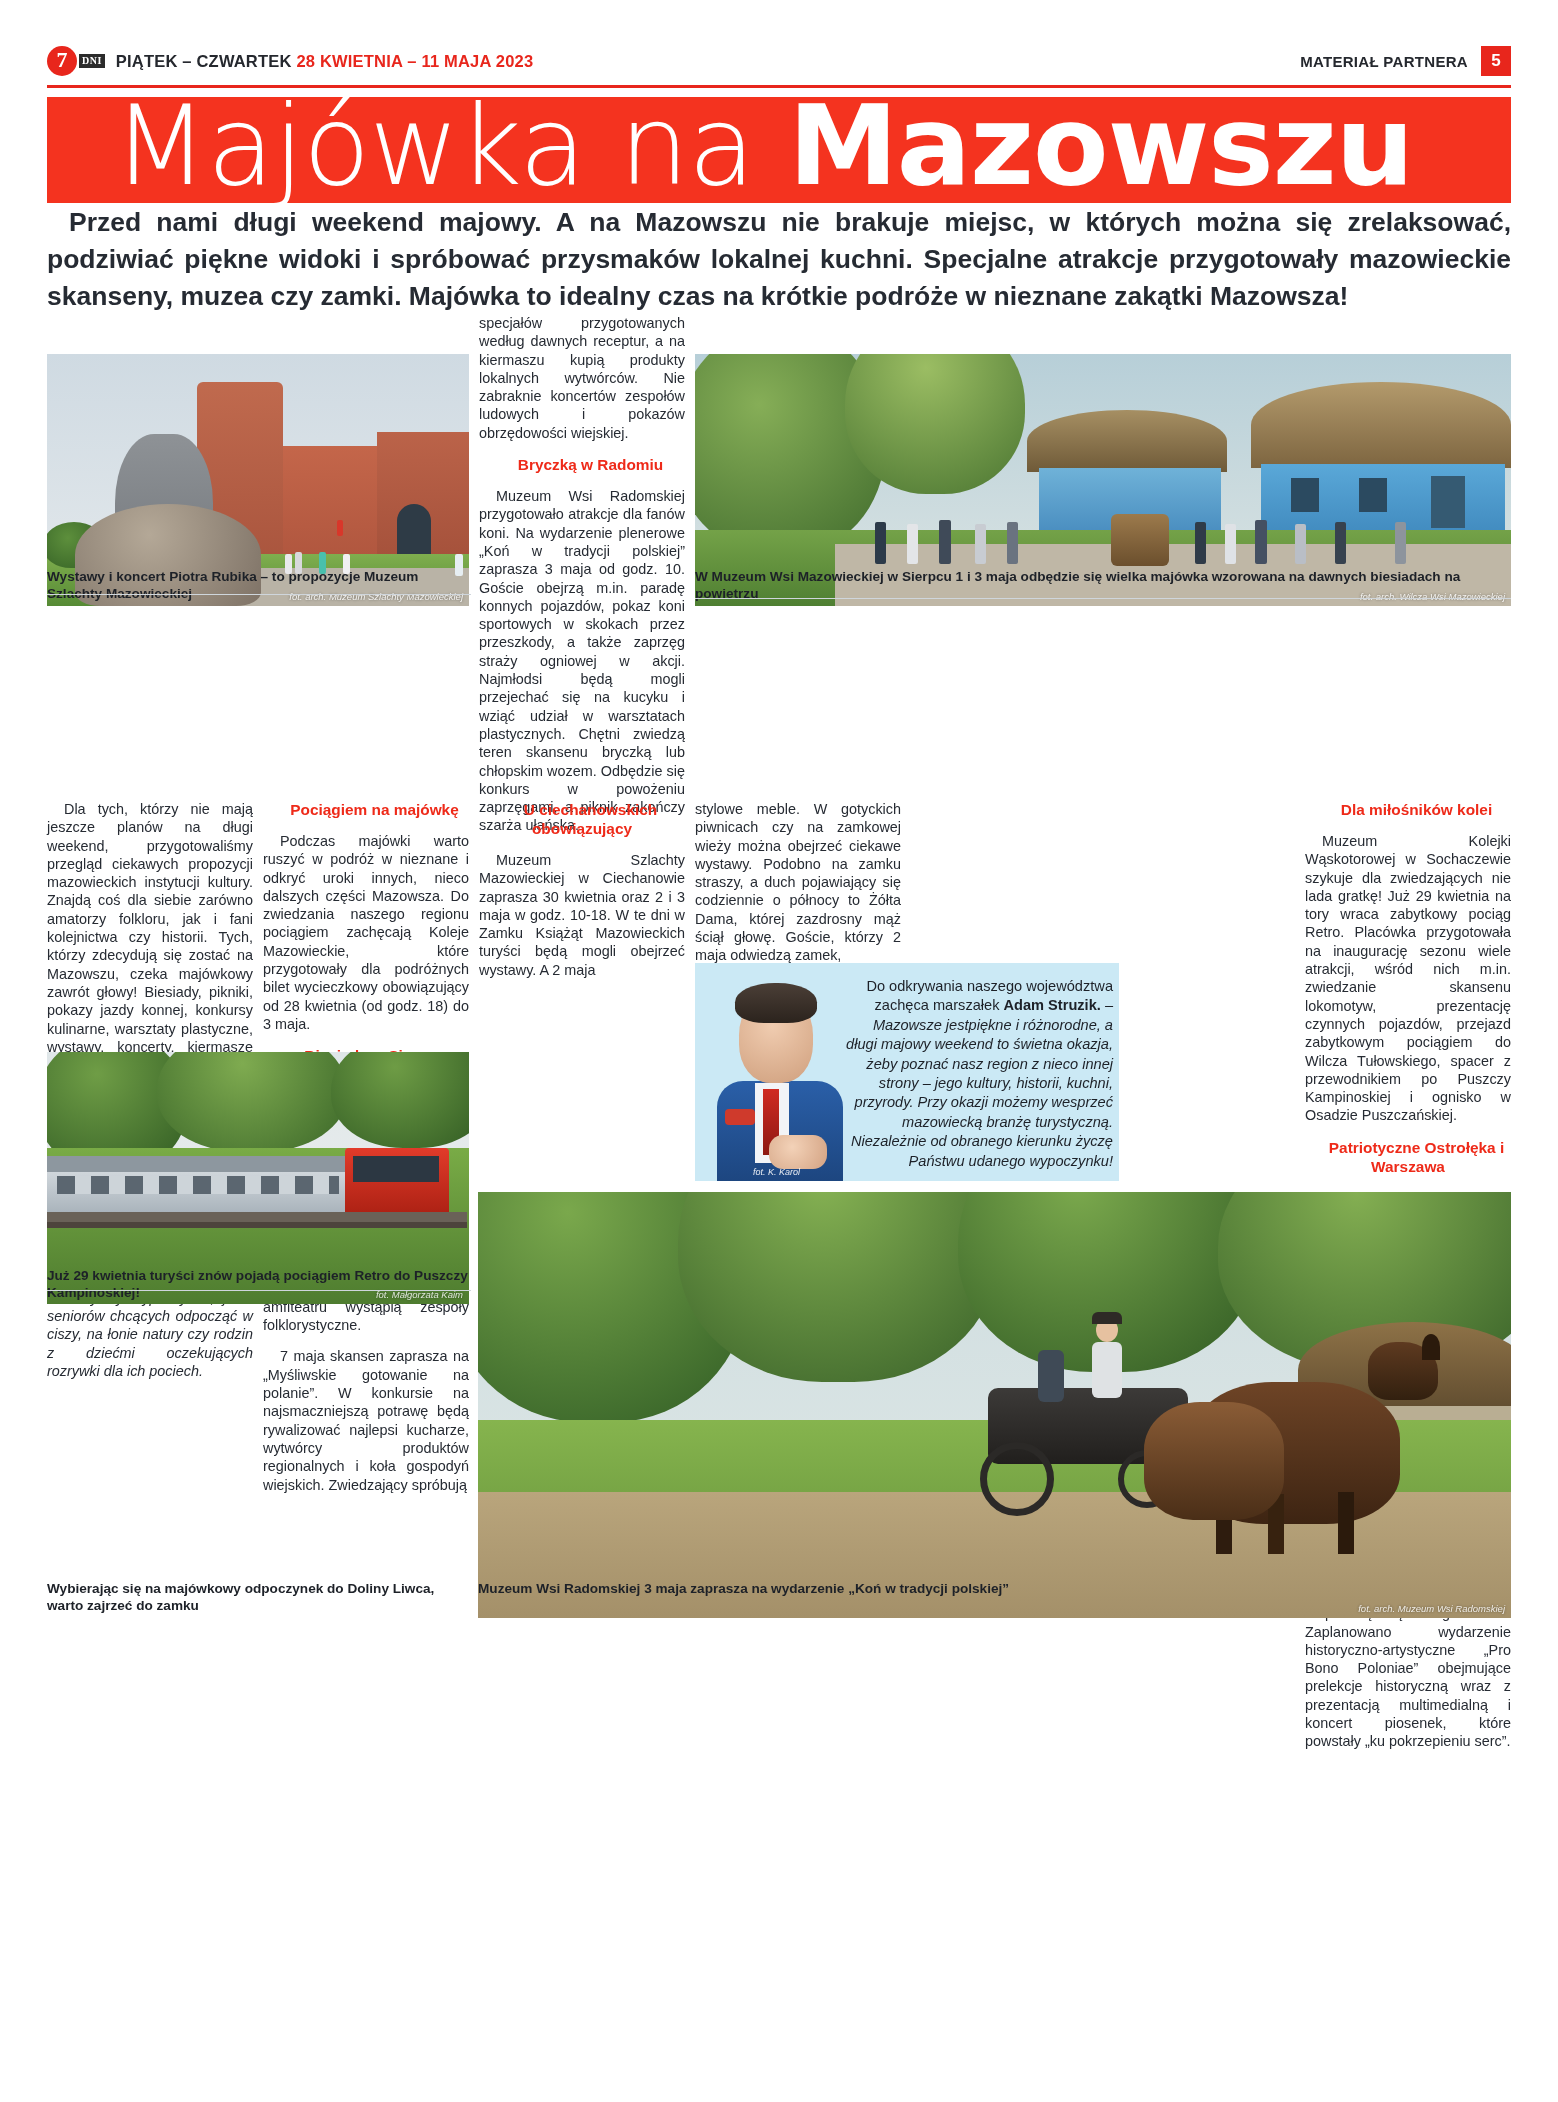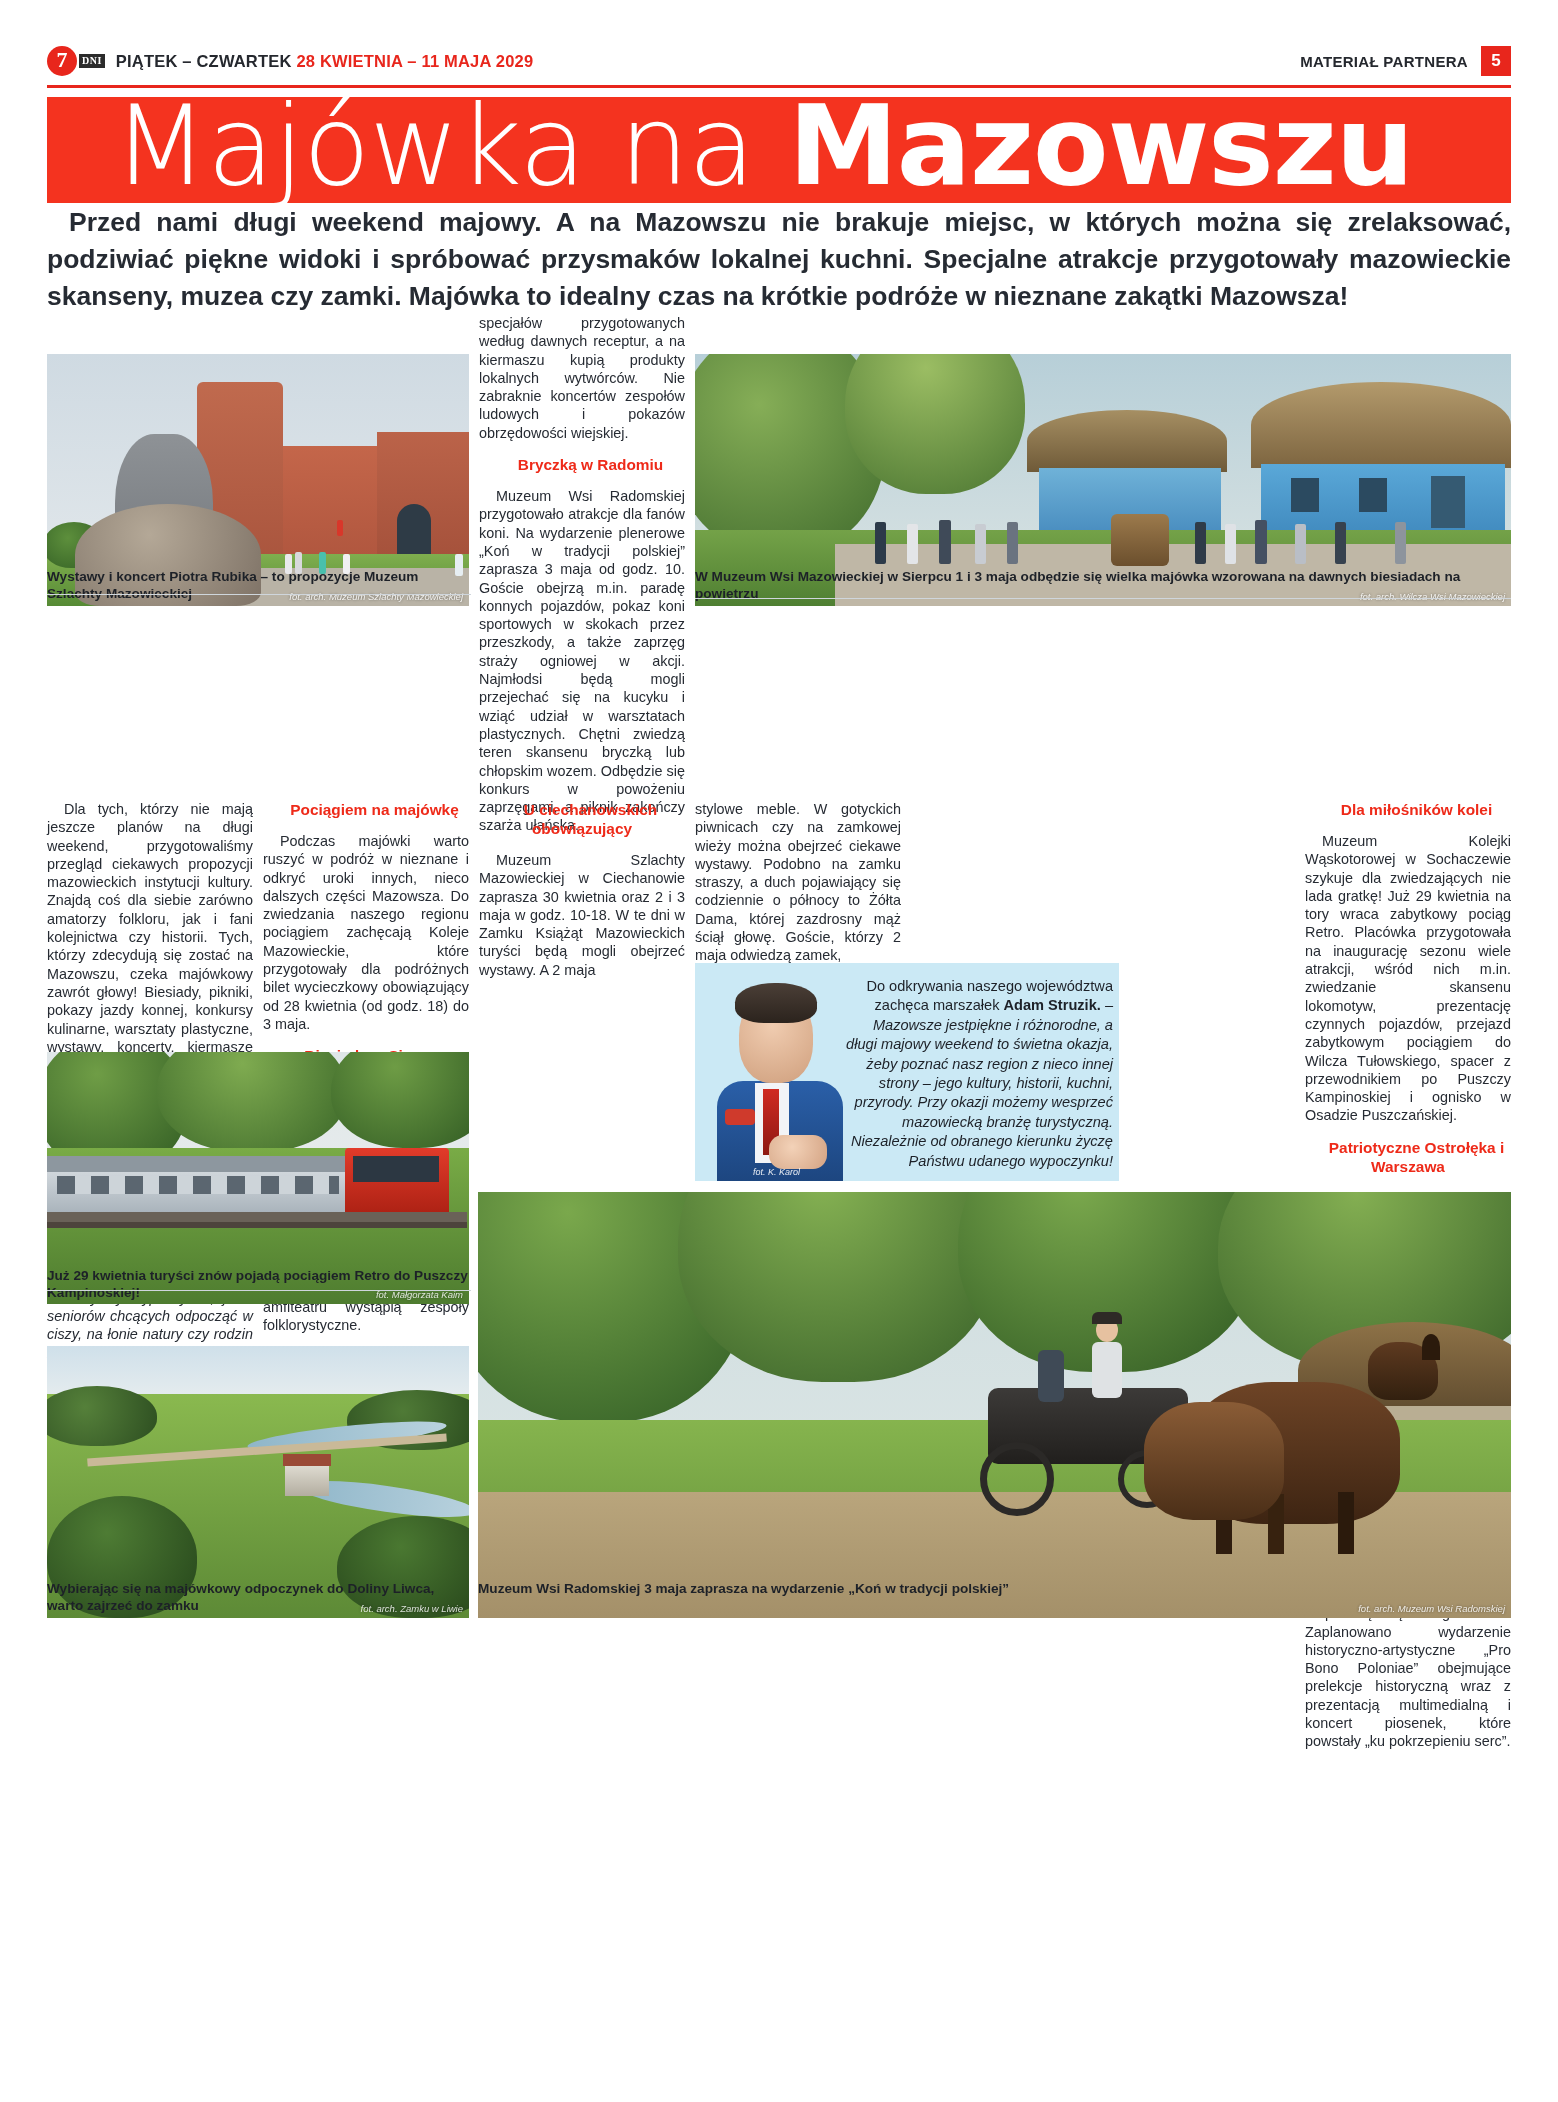--- a/index.html
+++ b/index.html
@@ -132,21 +132,21 @@
 </head>
 <body>
 
 <div class="page">
 
   <div class="masthead">
     <div class="logo-mark">
       <span>7</span>
     </div>
     <div class="logo-dni">DNI</div>
-    <div class="masthead-date"><span>PIĄTEK – CZWARTEK </span><span class="red">28 KWIETNIA – 11 MAJA 2029</span></div>
+    <div class="masthead-date"><span>PIĄTEK – CZWARTEK </span><span class="red">28 KWIETNIA – 11 MAJA 2023</span></div>
     <div class="masthead-right">
       <div class="partner-label">MATERIAŁ PARTNERA</div>
       <div class="page-num">5</div>
     </div>
   </div>
   <div class="rule-top"></div>
 
   <div class="title-banner">
     <div class="title-text"><span class="title-light">Majówka na </span><span class="title-bold">Mazowszu</span></div>
   </div>
@@ -283,34 +283,20 @@
     <div class="loco" style="left:298px;top:96px;width:104px;height:72px;border-radius:4px;"></div>
     <div style="position:absolute;left:306px;top:104px;width:86px;height:26px;background:#2c3742;"></div>
     <div style="position:absolute;left:296px;top:160px;width:112px;height:12px;background:#2f2f32;"></div>
     <div style="position:absolute;left:0;top:160px;width:420px;height:10px;background:#6a6258;"></div>
     <div style="position:absolute;left:0;top:170px;width:420px;height:6px;background:#4d443c;"></div>
     <div class="credit">fot. Małgorzata Kaim</div>
   </div>
   <div class="caption" style="left:47px; top:1267px; width:424px;">Już 29 kwietnia turyści znów pojadą pociągiem Retro do Puszczy Kampinoskiej!</div>
   <div class="cap-rule" style="left:47px; top:1290px; width:424px;"></div>
 
-  <div class="photo" style="left:47px; top:1302px; width:422px; height:272px;">
-    <div class="sky" style="background:linear-gradient(180deg,#cfe0ea,#e9eeef);height:60px;"></div>
-    <div class="grass" style="left:0;top:48px;width:422px;height:224px;background:linear-gradient(180deg,#8ab94f,#5d8a36);"></div>
-    <div class="tree" style="left:-10px;top:40px;width:120px;height:60px;background:radial-gradient(circle at 40% 35%,#55803a,#2c4d20);"></div>
-    <div class="tree" style="left:300px;top:44px;width:140px;height:60px;background:radial-gradient(circle at 40% 35%,#4f7a36,#27471c);"></div>
-    <div class="river" style="left:200px;top:80px;width:200px;height:20px;border-radius:50%;transform:rotate(-6deg);"></div>
-    <div class="river" style="left:250px;top:140px;width:180px;height:26px;border-radius:50%;transform:rotate(8deg);"></div>
-    <div style="position:absolute;left:40px;top:100px;width:360px;height:8px;background:#c9b998;transform:rotate(-4deg);"></div>
-    <div style="position:absolute;left:238px;top:116px;width:44px;height:34px;background:linear-gradient(180deg,#e3e0d6,#b3ada0);"></div>
-    <div style="position:absolute;left:236px;top:108px;width:48px;height:12px;background:#9a4a36;"></div>
-    <div class="tree" style="left:0px;top:150px;width:150px;height:122px;background:radial-gradient(circle at 40% 30%,#4e7c34,#24441a);"></div>
-    <div class="tree" style="left:290px;top:170px;width:160px;height:102px;background:radial-gradient(circle at 40% 30%,#4a7831,#223f18);"></div>
-    <div class="credit">fot. arch. Zamku w Liwie</div>
-  </div>
   <div class="caption" style="left:47px; top:1580px; width:424px;">Wybierając się na majówkowy odpoczynek do Doliny Liwca, warto zajrzeć do zamku</div>
 
   <div class="photo" style="left:478px; top:1148px; width:1033px; height:426px;">
     <div class="sky" style="background:linear-gradient(180deg,#cfdde0,#dfe8e6);"></div>
     <div class="tree" style="left:-30px;top:-70px;width:300px;height:300px;background:radial-gradient(circle at 40% 30%,#7aa84c,#2f5b24);"></div>
     <div class="tree" style="left:200px;top:-90px;width:320px;height:280px;background:radial-gradient(circle at 45% 28%,#86b253,#375f28);"></div>
     <div class="tree" style="left:480px;top:-80px;width:300px;height:260px;background:radial-gradient(circle at 40% 28%,#7ba94d,#2e5822);"></div>
     <div class="tree" style="left:740px;top:-70px;width:330px;height:250px;background:radial-gradient(circle at 42% 28%,#84af52,#345d26);"></div>
     <div style="position:absolute;left:820px;top:130px;width:230px;height:96px;background:linear-gradient(180deg,#8e7247,#5d4a2e);border-radius:50% 50% 0 0;"></div>
     <div style="position:absolute;left:838px;top:214px;width:200px;height:70px;background:#b9ae93;"></div>

